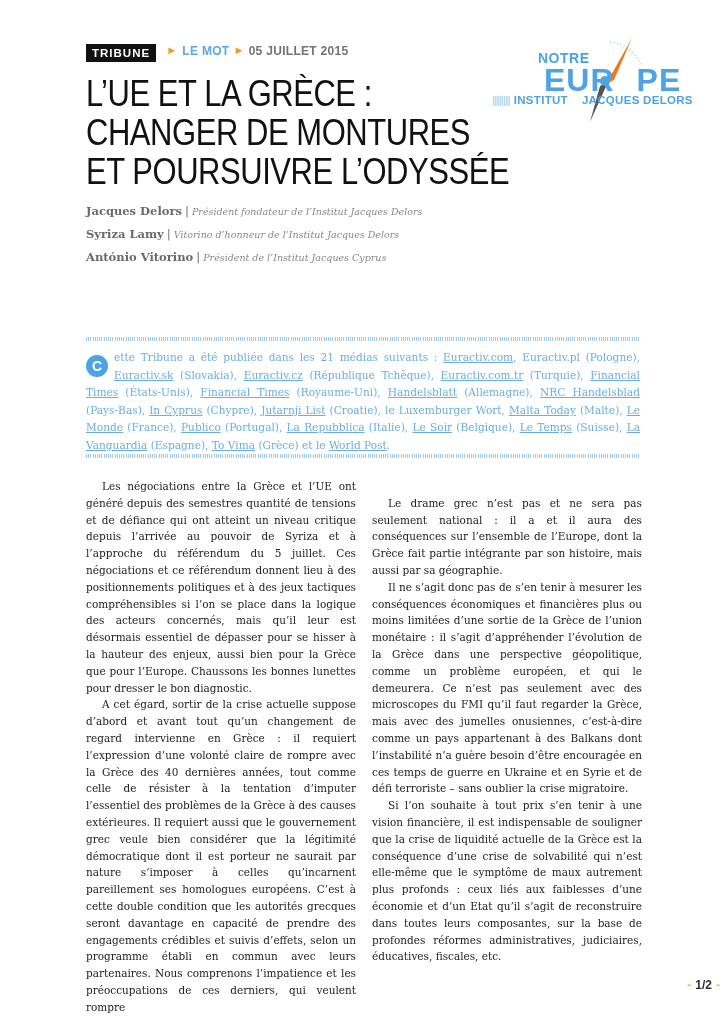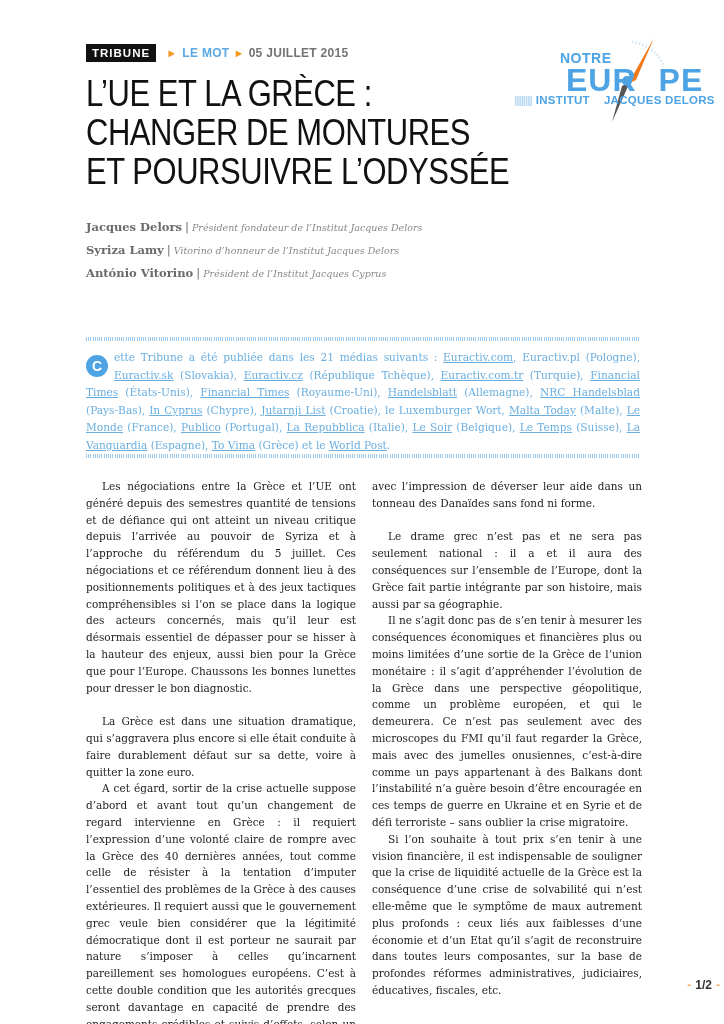--- a/index.html
+++ b/index.html
@@ -1,39 +1,39 @@
 <!DOCTYPE html>
 <html><head>
 <meta charset="utf-8">
 <style>
   html, body { margin: 0; padding: 0; background: #ffffff; }
   body { width: 724px; height: 1024px; position: relative; overflow: hidden; font-family: "DejaVu Serif", serif; color: #222; }
 
   
-  .meta { position: absolute; left: 86px; top: 44px; display: flex; align-items: center; height: 18px; font-family: "Liberation Sans", sans-serif; font-weight: bold; font-size: 12px; letter-spacing: 0.3px; }
+  .meta { position: absolute; left: 86px; top: 44px; display: flex; height: 18px; font-family: "Liberation Sans", sans-serif; font-weight: bold; font-size: 12px; letter-spacing: 0.3px; }
   .tag { background: #111; color: #fff; padding: 2px 6px; line-height: 14px; font-size: 11.5px; letter-spacing: 1px; }
   .arrow { color: #f39a1e; margin: 0 5px 0 10px; font-size: 11px; }
   .lemot { color: #5aa9e6; }
   .arrow2 { color: #f39a1e; margin: 0 4px 0 4px; font-size: 11px; }
   .date { color: #737373; }
 
   
   .title { position: absolute; left: 86px; top: 74px; margin: 0; font-family: "Liberation Sans", sans-serif; font-weight: normal; font-size: 36px; line-height: 39px; color: #111; letter-spacing: -0.5px; transform: scaleX(0.86); transform-origin: left top; white-space: nowrap; }
   .title span { display: block; }
 
   
-  .logo { position: absolute; left: 492px; top: 36px; width: 200px; height: 86px; margin-left: 22px; }
+  .logo { position: absolute; left: 492px; top: 36px; width: 200px; height: 86px; }
   .logo .notre { position: absolute; left: 46px; top: 14px; font-family: "Liberation Sans", sans-serif; font-weight: bold; font-size: 14px; color: #4da3e3; letter-spacing: 0.5px; }
   .logo .europe { position: absolute; left: 52px; top: 26px; font-family: "Liberation Sans", sans-serif; font-weight: bold; font-size: 32px; color: #4da3e3; letter-spacing: 1px; }
   .logo .institut { position: absolute; left: 0px; top: 58px; font-family: "Liberation Sans", sans-serif; font-weight: bold; font-size: 11.5px; color: #4da3e3; letter-spacing: 0.3px; white-space: nowrap; }
   .logo .bars { color: #b8d8f2; letter-spacing: -1px; margin-right: 4px; }
   .logo svg { position: absolute; left: 0; top: 0; }
 
   
-  .authors { position: absolute; left: 86px; top: 216px; font-size: 11px; line-height: 22px; color: #777; }
+  .authors { position: absolute; left: 86px; top: 200px; font-size: 11px; line-height: 22px; color: #777; }
   .authors .name { font-weight: bold; color: #6b6b6b; font-size: 11.5px; }
   .authors .sep { color: #888; font-weight: bold; margin: 0 3px; }
   .authors .role { font-style: italic; font-size: 9.5px; color: #888; }
 
   
   .divider { position: absolute; left: 86px; width: 554px; height: 4px; background: repeating-linear-gradient(90deg, #9cc9ec 0 1px, transparent 1px 2.2px); }
   .div1 { top: 337px; }
   .div2 { top: 454px; }
 
   
@@ -95,25 +95,23 @@
 </div>
 
 <div class="divider div1"></div>
 <div class="intro">
   <span class="dropcap">C</span><span id="intro-text"><span>ette Tribune a été publiée dans les 21 médias suivants : </span><a href="#">Euractiv.com</a><span>, Euractiv.pl (Pologne), </span><a href="#">Euractiv.sk</a><span> (Slovakia), </span><a href="#">Euractiv.cz</a><span> (République Tchèque), </span><a href="#">Euractiv.com.tr</a><span> (Turquie), </span><a href="#">Financial Times</a><span> (États-Unis), </span><a href="#">Financial Times</a><span> (Royaume-Uni), </span><a href="#">Handelsblatt</a><span> (Allemagne), </span><a href="#">NRC Handelsblad</a><span> (Pays-Bas), </span><a href="#">In Cyprus</a><span> (Chypre), </span><a href="#">Jutarnji List</a><span> (Croatie), le Luxemburger Wort, </span><a href="#">Malta Today</a><span> (Malte), </span><a href="#">Le Monde</a><span> (France), </span><a href="#">Publico</a><span> (Portugal), </span><a href="#">La Repubblica</a><span> (Italie), </span><a href="#">Le Soir</a><span> (Belgique), </span><a href="#">Le Temps</a><span> (Suisse), </span><a href="#">La Vanguardia</a><span> (Espagne), </span><a href="#">To Vima</a><span> (Grèce) et le </span><a href="#">World Post</a><span>.</span></span>
 </div>
 <div class="divider div2"></div>
 
 <div class="col left">
   <p>Les négociations entre la Grèce et l’UE ont généré depuis des semestres quantité de tensions et de défiance qui ont atteint un niveau critique depuis l’arrivée au pouvoir de Syriza et à l’approche du référendum du 5 juillet. Ces négociations et ce référendum donnent lieu à des positionnements politiques et à des jeux tactiques compréhensibles si l’on se place dans la logique des acteurs concernés, mais qu’il leur est désormais essentiel de dépasser pour se hisser à la hauteur des enjeux, aussi bien pour la Grèce que pour l’Europe. Chaussons les bonnes lunettes pour dresser le bon diagnostic.</p>
-  <p class="gap">La Grèce est dans une situation dramatique, qui s’aggravera plus encore si elle était conduite à faire durablement défaut sur sa dette, voire à quitter la zone euro.</p>
   <p>A cet égard, sortir de la crise actuelle suppose d’abord et avant tout qu’un changement de regard intervienne en Grèce : il requiert l’expression d’une volonté claire de rompre avec la Grèce des 40 dernières années, tout comme celle de résister à la tentation d’imputer l’essentiel des problèmes de la Grèce à des causes extérieures. Il requiert aussi que le gouvernement grec veule bien considérer que la légitimité démocratique dont il est porteur ne saurait par nature s’imposer à celles qu’incarnent pareillement ses homologues européens. C’est à cette double condition que les autorités grecques seront davantage en capacité de prendre des engagements crédibles et suivis d’effets, selon un programme établi en commun avec leurs partenaires. Nous comprenons l’impatience et les préoccupations de ces derniers, qui veulent rompre</p>
 </div>
 <div class="col right">
-  <p class="noindent">avec l’impression de déverser leur aide dans un tonneau des Danaïdes sans fond ni forme.</p>
   <p class="gap">Le drame grec n’est pas et ne sera pas seulement national : il a et il aura des conséquences sur l’ensemble de l’Europe, dont la Grèce fait partie intégrante par son histoire, mais aussi par sa géographie.</p>
   <p>Il ne s’agit donc pas de s’en tenir à mesurer les conséquences économiques et financières plus ou moins limitées d’une sortie de la Grèce de l’union monétaire : il s’agit d’appréhender l’évolution de la Grèce dans une perspective géopolitique, comme un problème européen, et qui le demeurera. Ce n’est pas seulement avec des microscopes du FMI qu’il faut regarder la Grèce, mais avec des jumelles onusiennes, c’est-à-dire comme un pays appartenant à des Balkans dont l’instabilité n’a guère besoin d’être encouragée en ces temps de guerre en Ukraine et en Syrie et de défi terroriste – sans oublier la crise migratoire.</p>
   <p>Si l’on souhaite à tout prix s’en tenir à une vision financière, il est indispensable de souligner que la crise de liquidité actuelle de la Grèce est la conséquence d’une crise de solvabilité qui n’est elle-même que le symptôme de maux autrement plus profonds : ceux liés aux faiblesses d’une économie et d’un Etat qu’il s’agit de reconstruire dans toutes leurs composantes, sur la base de profondes réformes administratives, judiciaires, éducatives, fiscales, etc.</p>
 </div>
 
 <div class="pager">
   <span class="dash">-</span><span>1/2</span><span class="dash">-</span>
 </div>
 
 </body></html>

